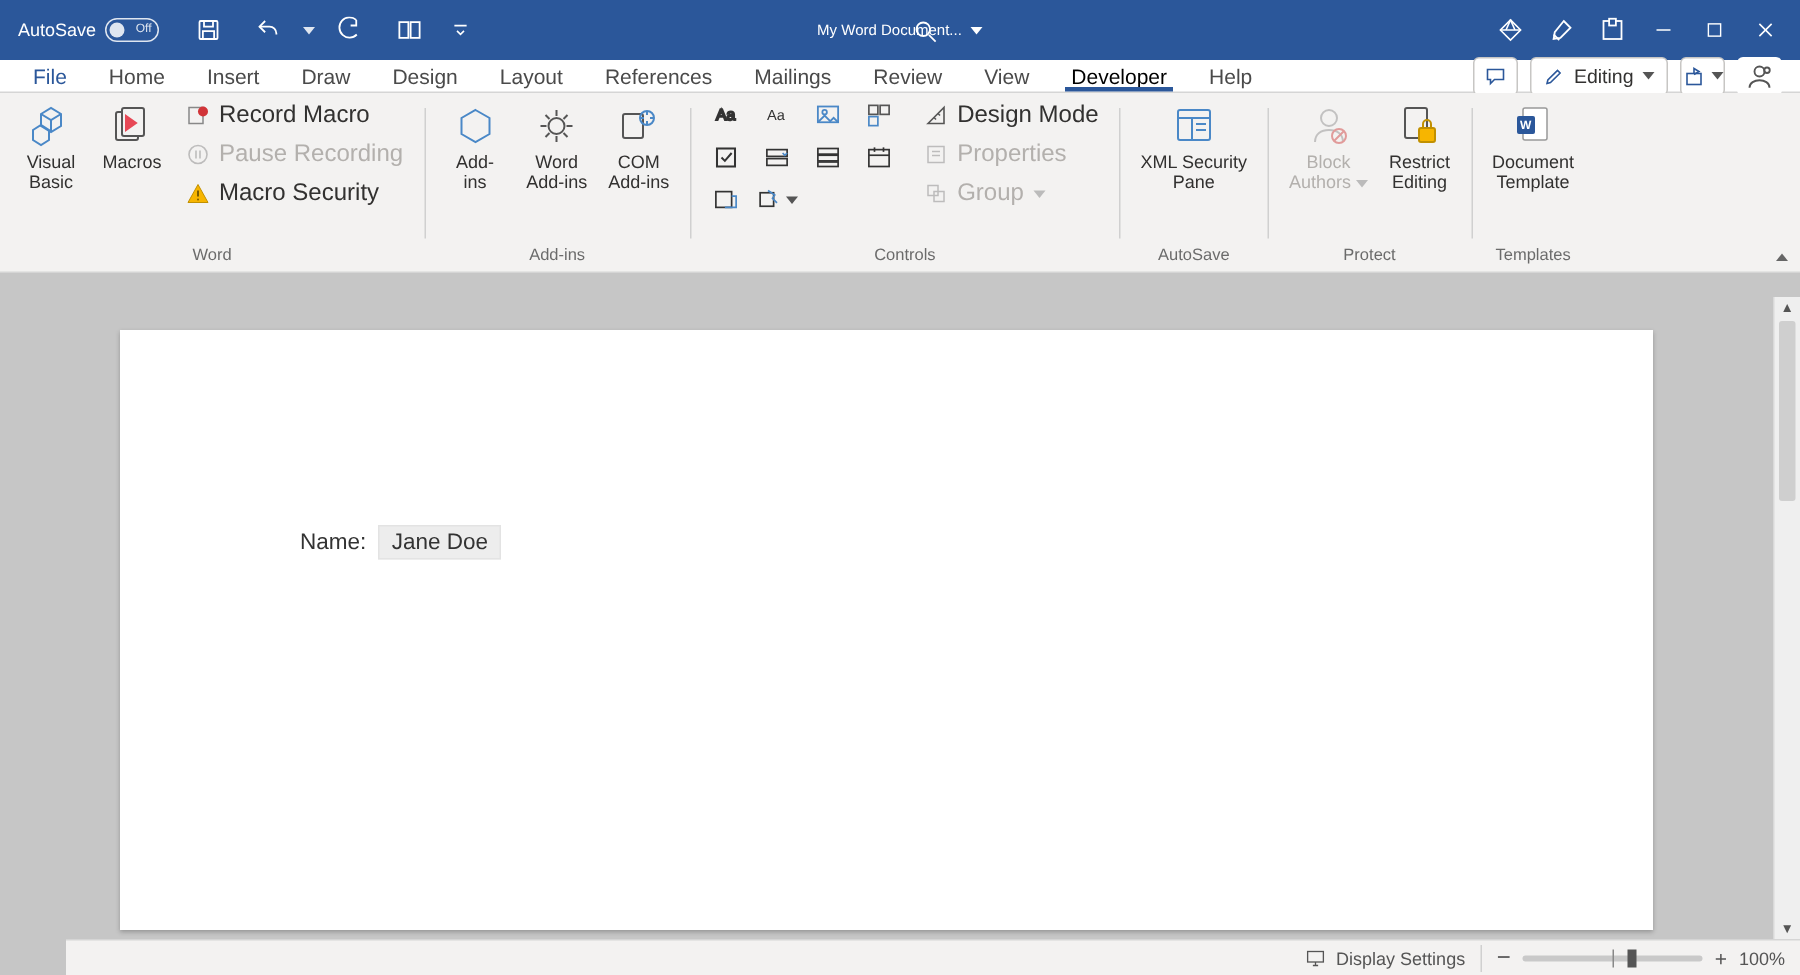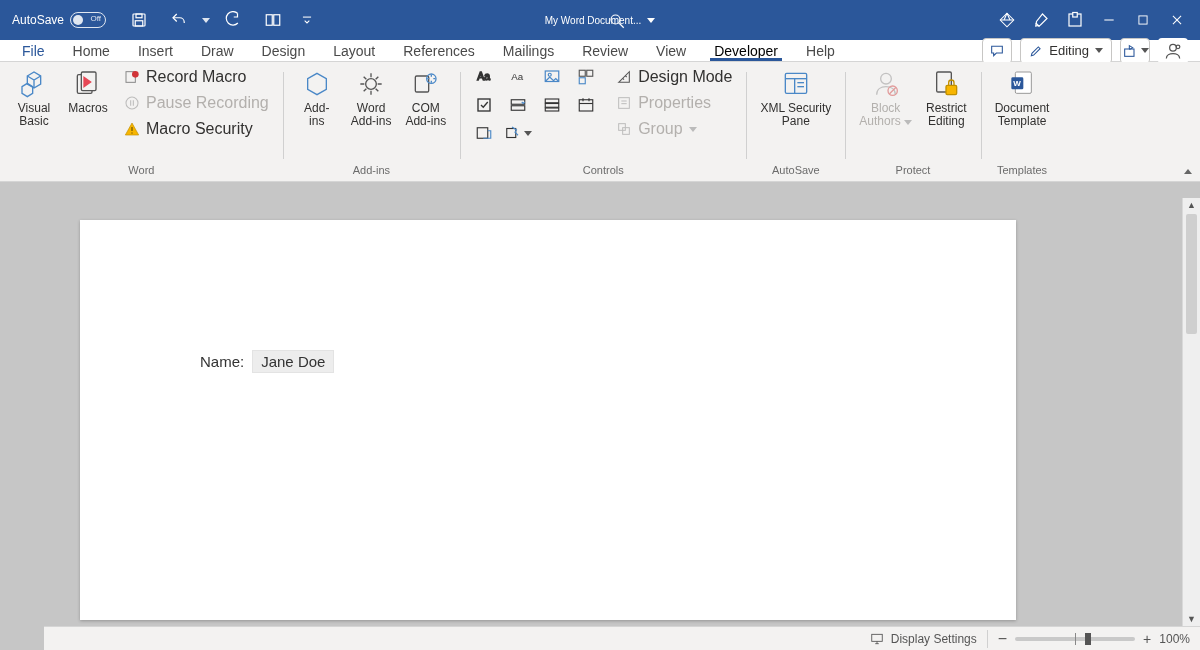--- a/index.html
+++ b/index.html
@@ -56,21 +56,21 @@
   .small-btn{display:flex;align-items:center;gap:6px;height:22px;padding:0 4px;font-size:16px;color:var(--text);white-space:nowrap;}
   .small-btn.disabled{color:var(--disabled);}
   .small-btn.disabled svg{opacity:.5;}
   .mini-grid{display:grid;grid-template-columns:repeat(4,28px);grid-auto-rows:24px;gap:4px 6px;align-content:start;}
   .mini{width:28px;height:22px;display:flex;align-items:center;justify-content:center;}
   .ribbon-collapse{position:absolute;right:8px;bottom:4px;}
   
   .workarea{position:absolute;top:198px;left:0;right:0;bottom:24px;background:var(--canvas);} 
   .scroll-v{position:absolute;right:0;top:0;bottom:0;width:18px;background:#efefef;border-left:1px solid #d9d9d9;display:flex;flex-direction:column;align-items:center;justify-content:space-between;padding:2px 0;}
   .scroll-v .thumb{position:absolute;left:3px;right:3px;top:16px;height:120px;background:#cfcfcf;border-radius:2px;}
-  .page{position:absolute;left:80px;top:22px;width:936px;height:400px;background:var(--page);box-shadow:0 1px 3px rgba(0,0,0,.25);}
+  .page{position:absolute;left:80px;top:22px;width:1022px;height:400px;background:var(--page);box-shadow:0 1px 3px rgba(0,0,0,.25);}
   .field-row{position:absolute;left:120px;top:130px;font-size:15px;color:#333;display:flex;align-items:center;gap:8px;}
   .field-val{background:#ededed;border:1px solid #e3e3e3;padding:2px 8px;}
   
   .statusbar{position:absolute;left:0;right:0;bottom:0;height:24px;background:#f3f2f1;border-top:1px solid var(--ribbon-border);display:flex;align-items:center;justify-content:flex-end;padding:0 10px;gap:10px;font-size:12px;color:#555;margin-left:44px;}
   .zoom{display:flex;align-items:center;gap:8px;}
   .slider{width:120px;height:4px;background:#c9c9c9;position:relative;border-radius:2px;}
   .slider:before{content:"";position:absolute;left:50%;top:-4px;width:1px;height:12px;background:#888;}
   .slider .knob{position:absolute;top:-4px;left:58%;width:6px;height:12px;background:#555;}
   .chev{width:0;height:0;border-left:4px solid transparent;border-right:4px solid transparent;border-top:5px solid currentColor;display:inline-block;}
   .chev.up{transform:rotate(180deg);}

